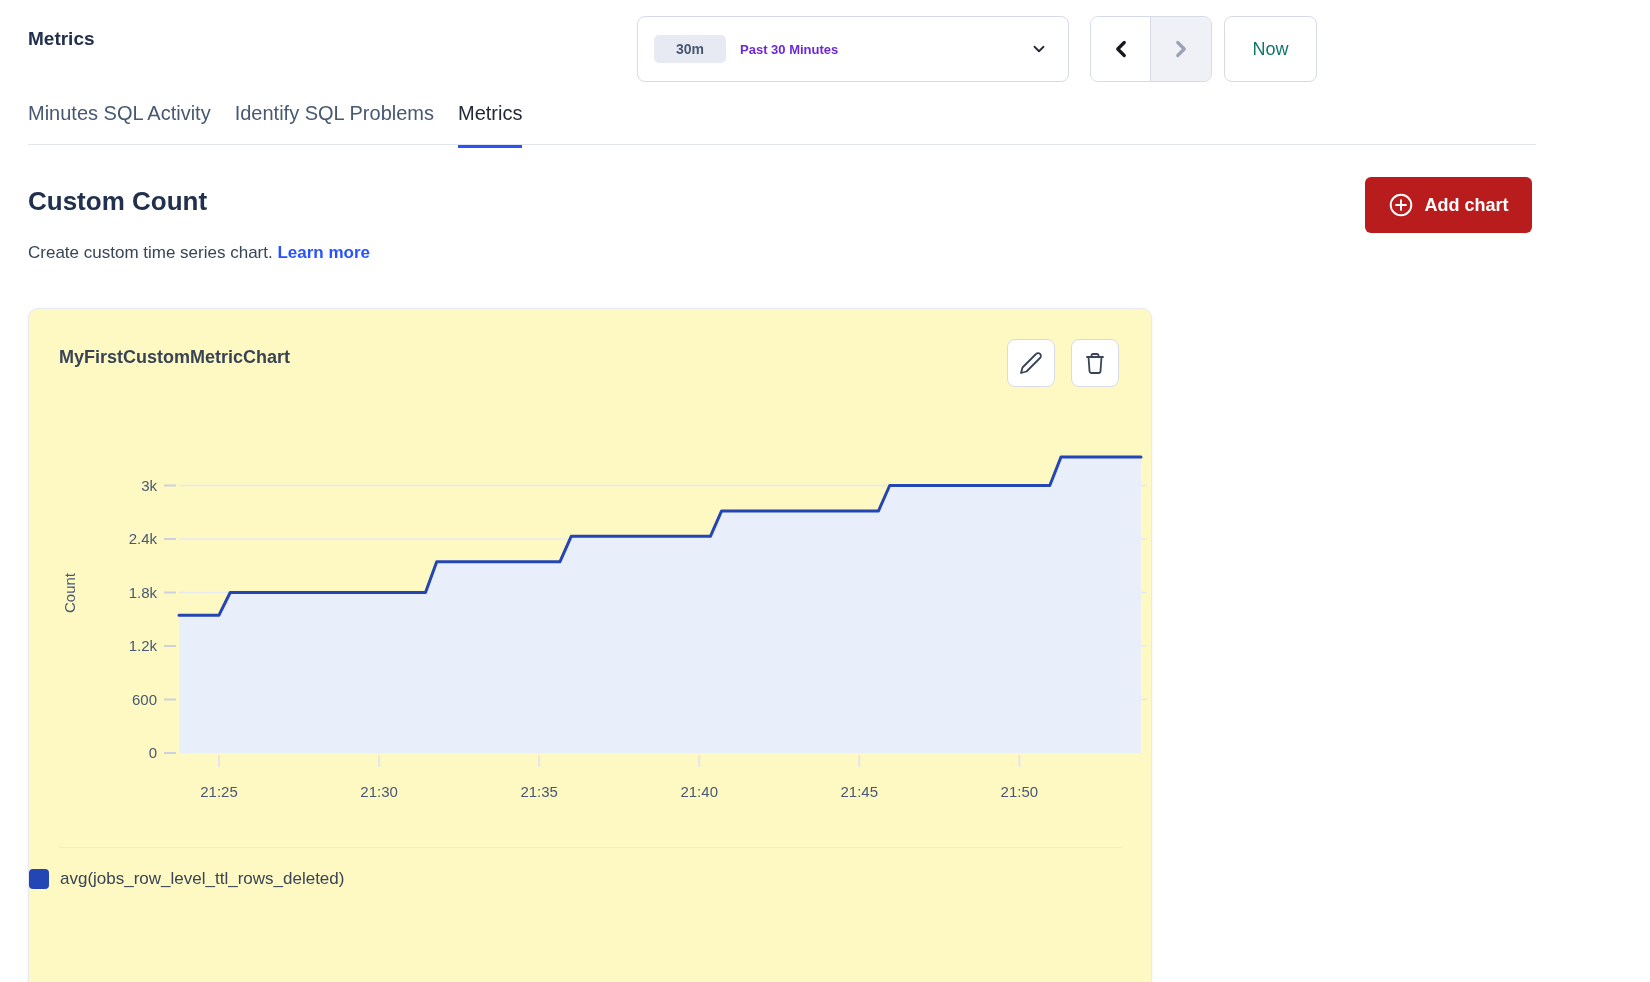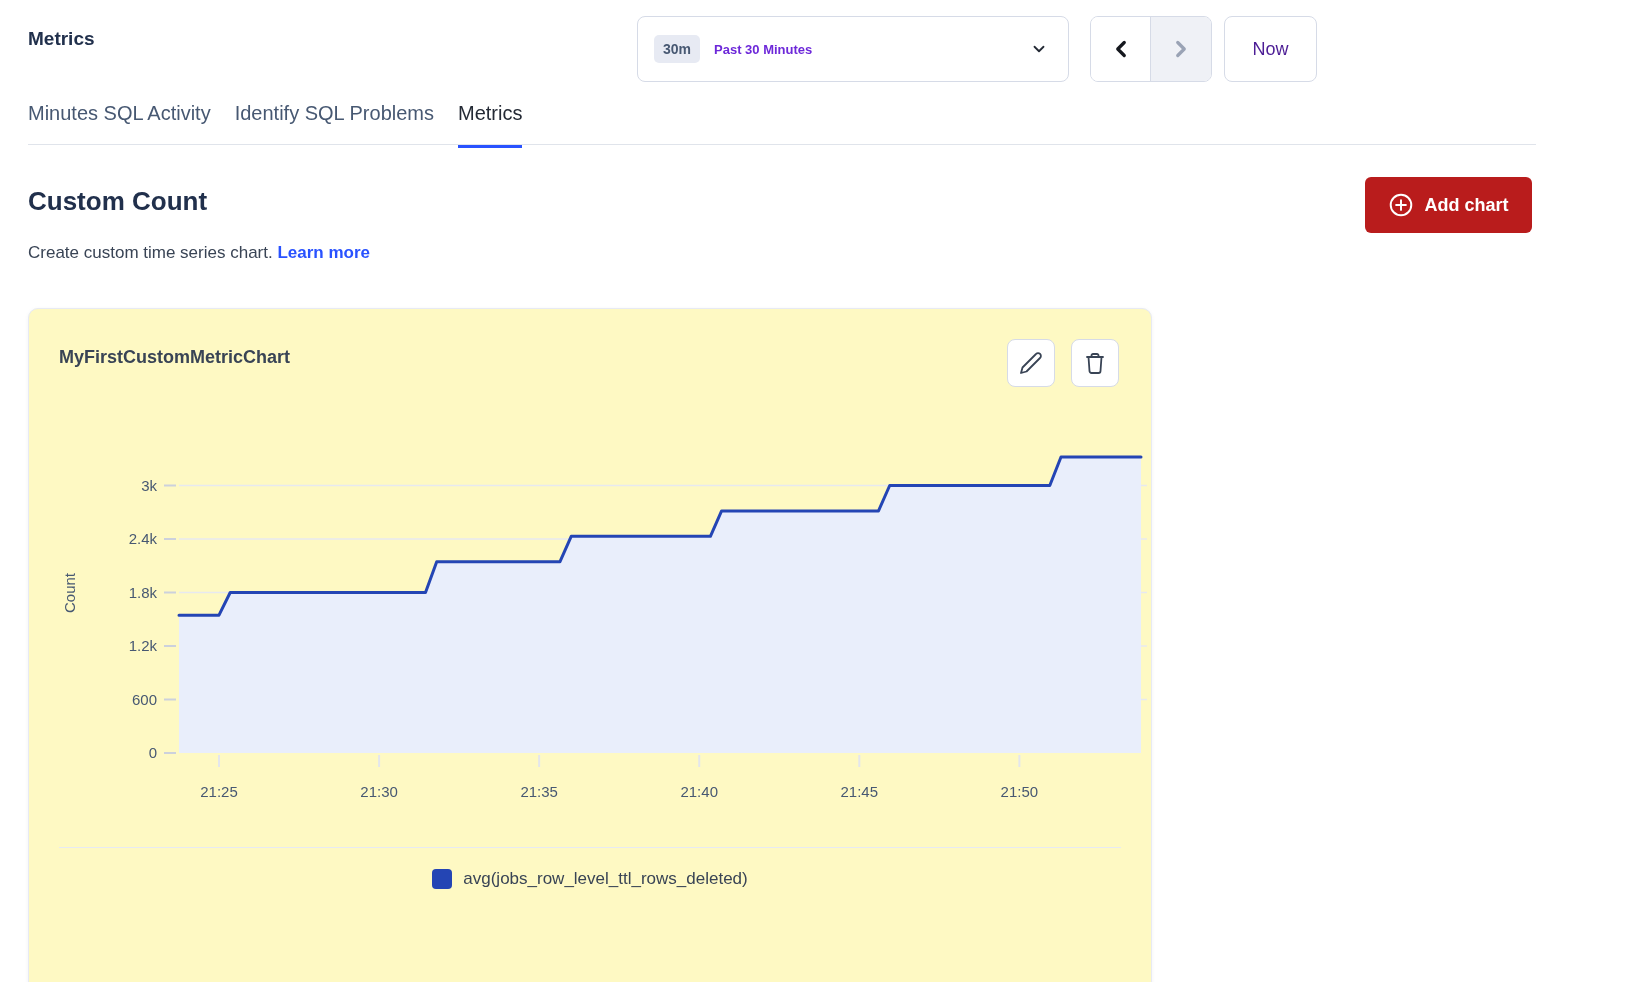--- a/index.html
+++ b/index.html
@@ -7,33 +7,33 @@
     font-family:"Liberation Sans", sans-serif; color:#394455; overflow:hidden; }
   .abs { position:absolute; }
 
   
   .page-title { left:28px; top:28px; font-size:19px; font-weight:700; color:#21304c; }
 
   .time-picker { left:637px; top:16px; width:432px; height:66px; background:#fff;
     border:1px solid #d6dbe7; border-radius:8px; display:flex; align-items:center;
     padding:0 20px 0 16px; cursor:pointer; }
   .time-badge { background:#e7eaf3; color:#475872; font-size:14px; font-weight:700;
-    border-radius:5px; padding:6px 9px; margin-right:14px;text-align:center; }
+    border-radius:5px; padding:6px 22px; margin-right:14px;text-align:center; }
   .time-label { font-size:13px; font-weight:600; color:#6d28d9; flex:1; }
 
   .nav-arrows { left:1090px; top:16px; height:66px; display:flex;
     border:1px solid #d6dbe7; border-radius:8px; overflow:hidden; }
   .arrow-btn { width:60px; height:64px; display:flex; align-items:center;
     justify-content:center; background:#fff; cursor:pointer; }
   .arrow-btn.prev { border-right:1px solid #d6dbe7; }
   .arrow-btn.disabled { background:#eff1f6; cursor:default; }
 
   .now-btn { left:1224px; top:16px; width:93px; height:66px; background:#fff;
     border:1px solid #d6dbe7; border-radius:8px; display:flex; align-items:center;
-    justify-content:center; font-size:18px; font-weight:500; color:#4c1d95; cursor:pointer; }
+    justify-content:center; font-size:18px; font-weight:500; color:#0f766e; cursor:pointer; }
 
   
   .tabs { left:28px; top:102px; display:flex; gap:24px; }
   .tab { font-size:20px; color:#475872; padding:0 0 20px 0; cursor:pointer; }
   .tab.active { color:#242a35; font-weight:500; border-bottom:3px solid #2952ff; }
   .tabs-rule { left:28px; top:144px; width:1508px; height:1px; background:#e0e4eb; }
 
   
   .section-heading { left:28px; top:186px; font-size:26px; font-weight:700; color:#21304c; }
   .section-desc { left:28px; top:243px; font-size:17px; color:#394455; }
@@ -55,21 +55,21 @@
     justify-content:center; cursor:pointer; }
   .icon-btn.edit { right:96px; }
   .icon-btn.delete { right:32px; }
 
   .chart-svg { position:absolute; left:0; top:112px; }
   svg text.tick { font-family:"Liberation Sans", sans-serif; font-size:15px; fill:#475872; }
 
   .card-divider { position:absolute; left:30px; right:30px; top:538px; height:1px;
     background:#e7eaf3; }
   .legend-row { position:absolute; left:0; right:0; top:560px; display:flex;
-    align-items:center; justify-content:center; gap:11px; }
+    align-items:center; justify-content:flex-start; gap:11px; }
   .legend-swatch { width:20px; height:20px; border-radius:4px; }
   .legend-label { font-size:17px; color:#394455; }
 </style>
 </head>
 <body>
 
 <h1 class="abs page-title">Metrics</h1>
 
 <div class="abs time-picker">
   <span class="time-badge">30m</span>

